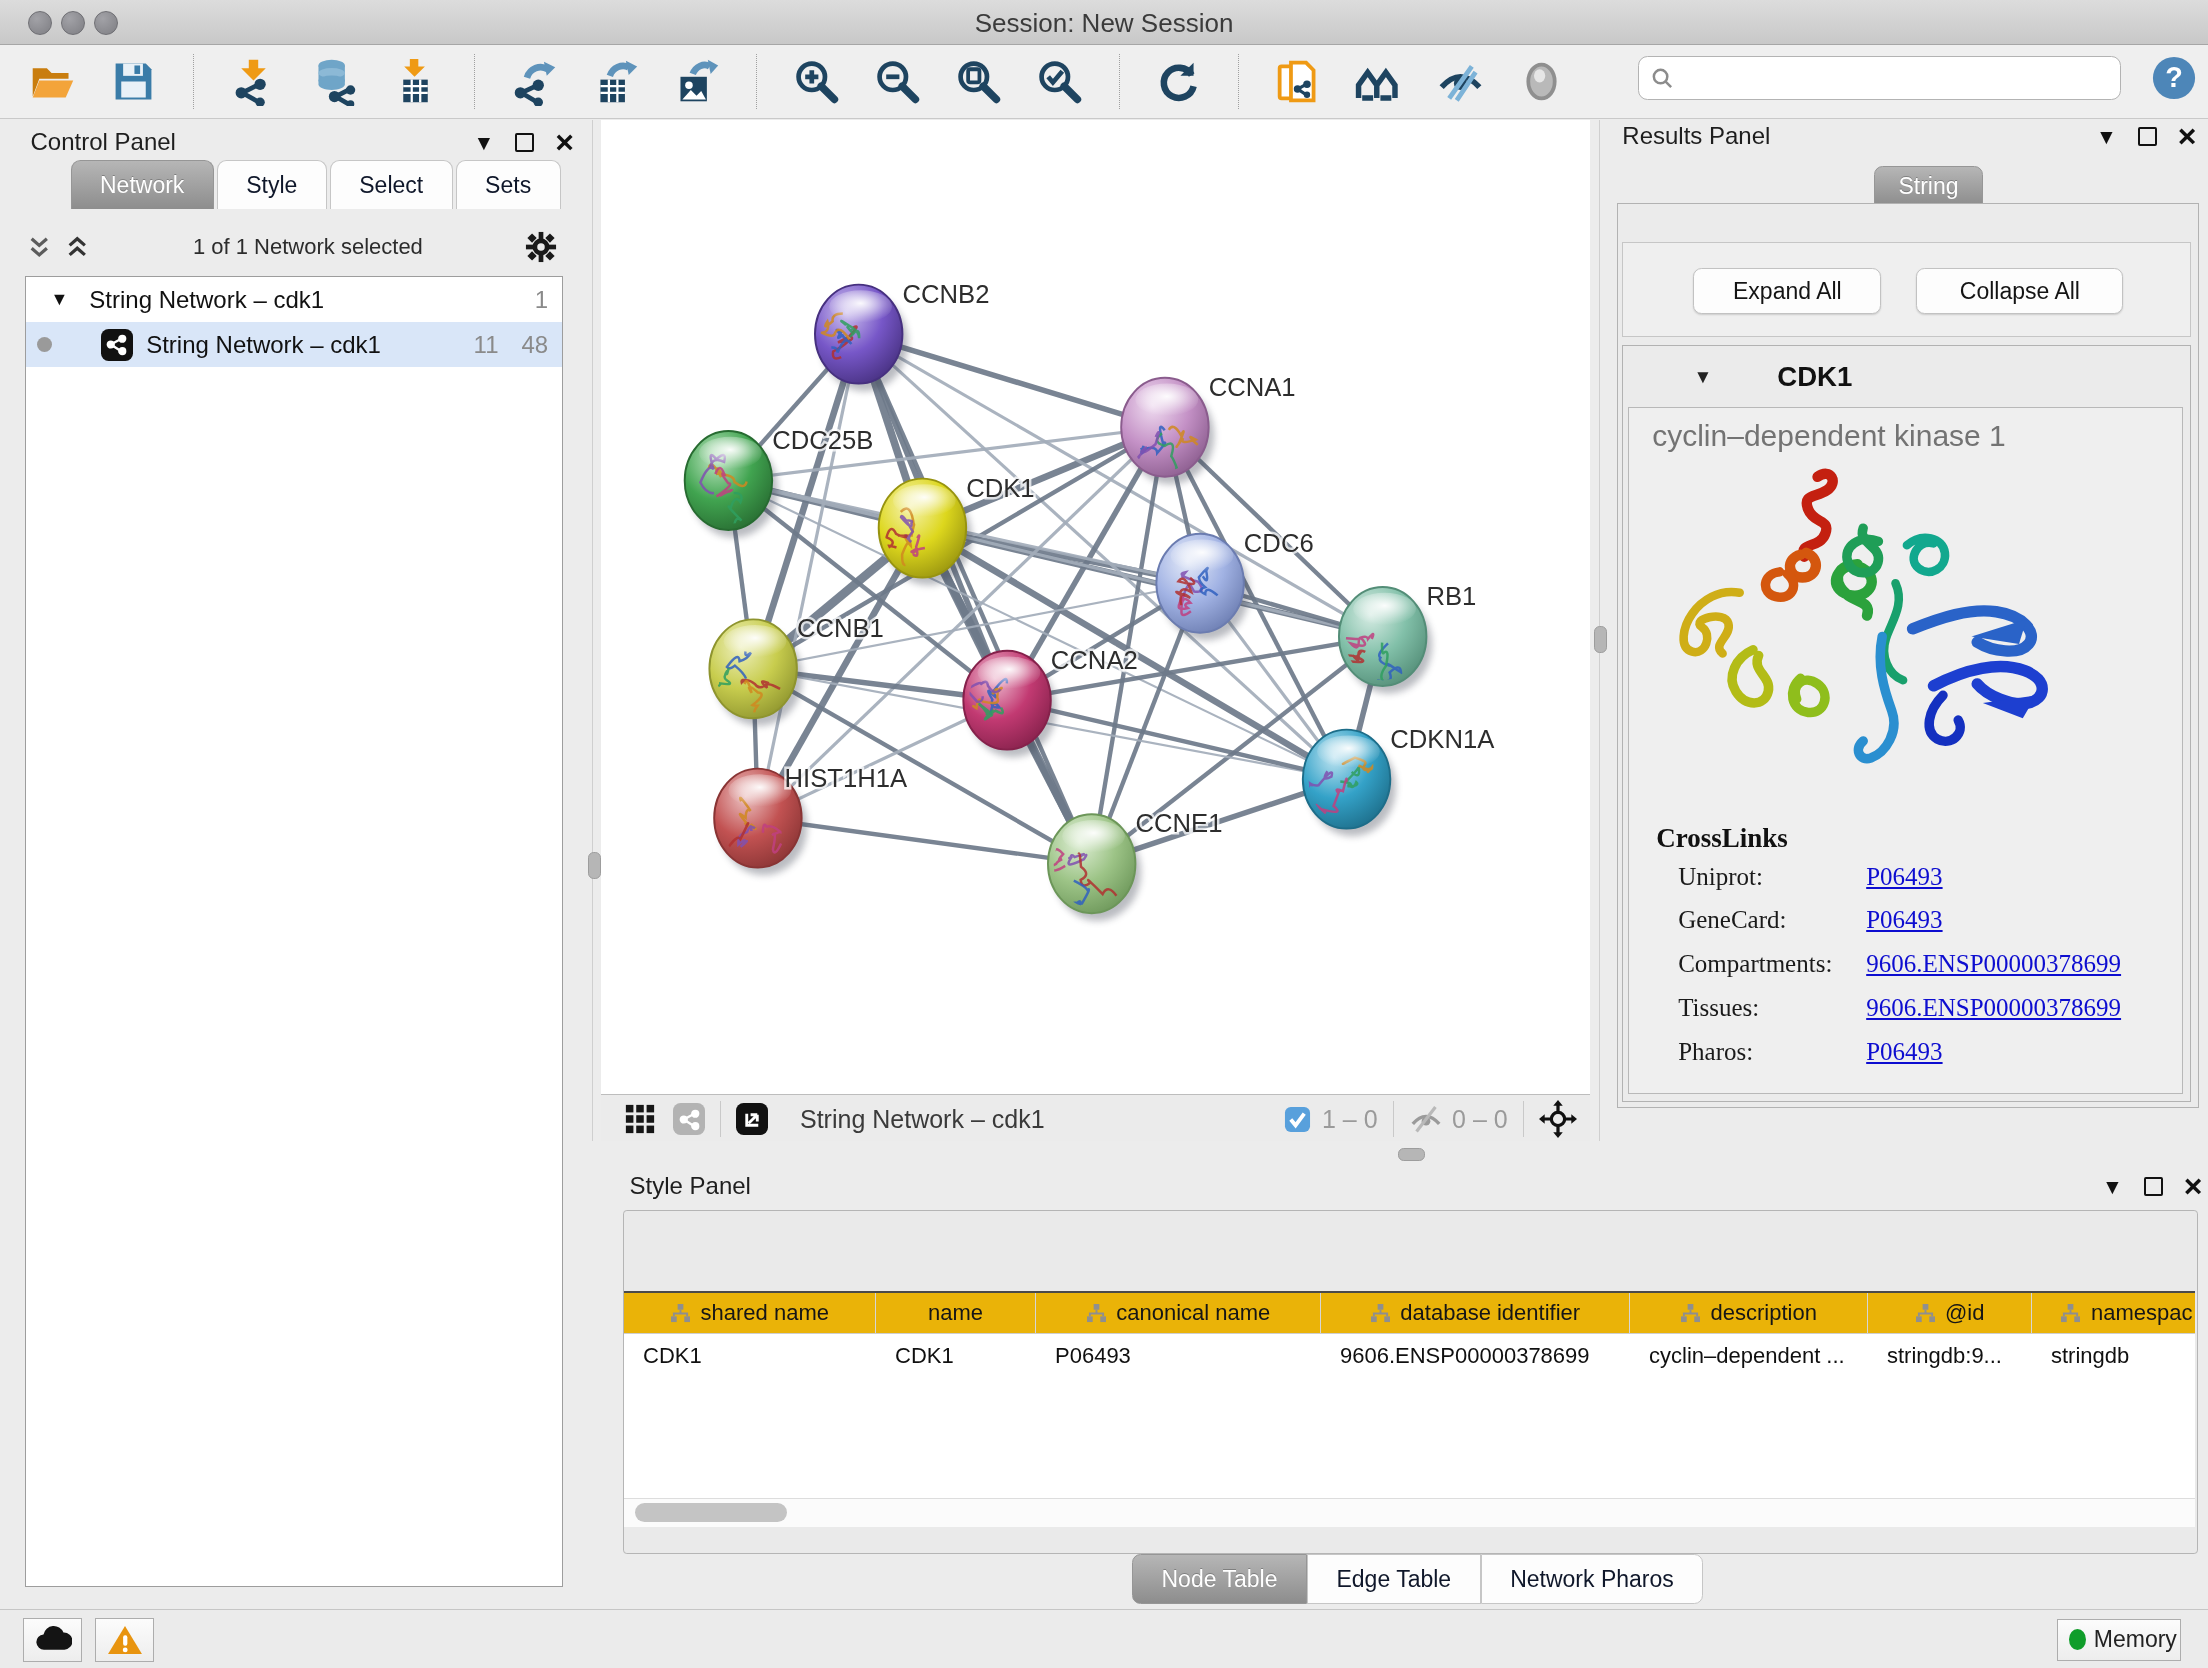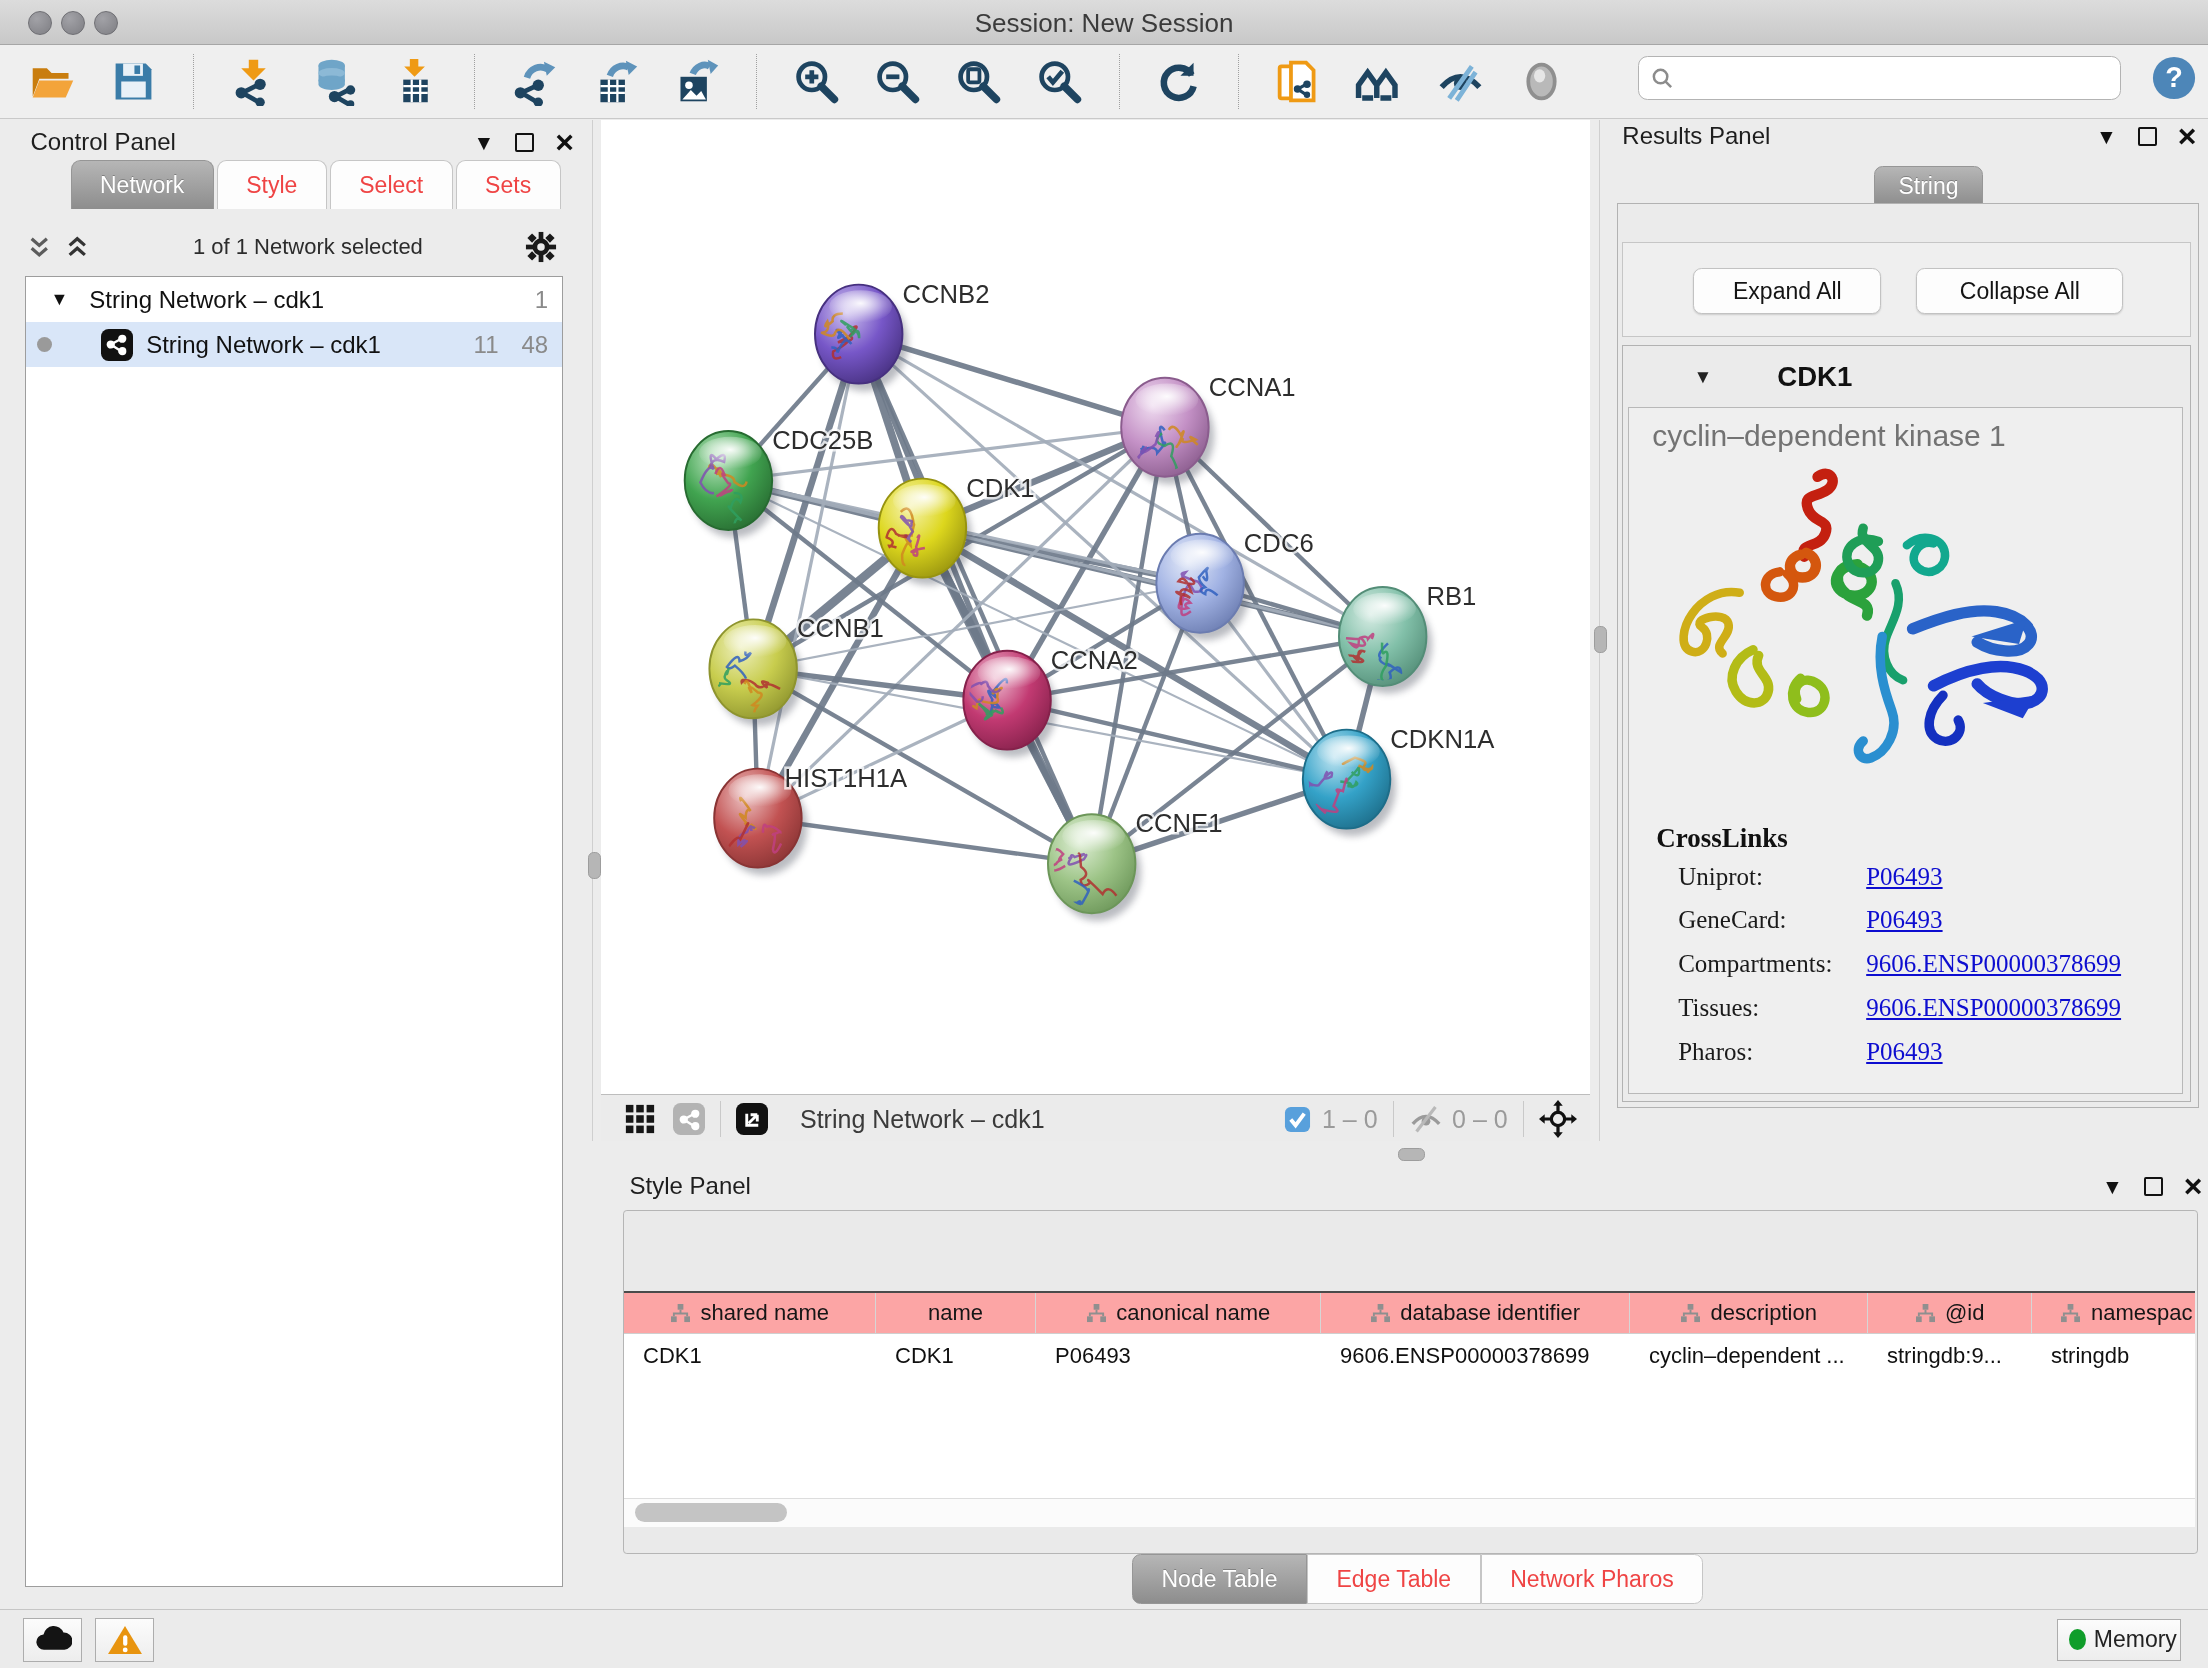--- a/index.html
+++ b/index.html
@@ -22,21 +22,21 @@
     border:1.9px solid #b3b3b3;border-radius:9.5px;display:flex;align-items:center;padding-left:11.4px;box-sizing:border-box;}
   .searchbox input{border:none;outline:none;font-size:23px;width:409px;background:transparent;
     font-family:"Liberation Sans",sans-serif;}
   
   .ptitle{font-size:24px;color:#1e1e1e;}
   .winbtns{position:absolute;display:flex;align-items:center;gap:21px;}
   .wb-min{font-size:21px;color:#111;line-height:21px;}
   .wb-float{width:19px;height:19px;border:2.9px solid #111;border-radius:1.9px;box-sizing:border-box;}
   .wb-close{font-size:32px;font-weight:bold;color:#111;line-height:25px;}
   .tab{height:48px;line-height:48px;padding:0 28.5px;background:#fdfdfd;border:1px solid #c6c6c6;
-    font-size:23px;color:#ef4444;}
+    font-size:23px;color:#0f172a;}
   .tabs-top .tab{border-radius:9.5px 9.5px 0 0;margin-right:2.9px;border-bottom:none;}
   .tab.active{background:linear-gradient(#b6b6b6,#8d8d8d);color:#fff;border-color:#969696;
     text-shadow:0 -1px 0 rgba(0,0,0,.25);}
   
   .cpanel{position:absolute;left:9.5px;top:126px;width:571px;height:1472px;}
   .cp-tabs{position:absolute;left:61px;top:34px;display:flex;}
   .cp-selrow{position:absolute;left:15px;top:99px;width:538px;height:44px;display:flex;align-items:center;}
   .cp-selrow .sel-label{flex:1;text-align:center;font-size:22px;color:#2c2c2c;}
   .treebox{position:absolute;left:15px;top:150px;width:538px;height:1311px;background:#fff;
     border:1.9px solid #9d9d9d;box-sizing:border-box;}
@@ -76,21 +76,21 @@
     font-size:27px;color:#111;}
   .xlrow{position:absolute;left:49px;width:495px;height:44px;font-family:"Liberation Serif",serif;font-size:25px;}
   .xlrow .lab{position:absolute;left:0;color:#1a1a1a;}
   .xlrow a{position:absolute;left:188px;color:#0d0dd0;text-decoration:underline;}
   
   .tpanel{position:absolute;left:601px;top:1166px;width:1607px;height:443px;}
   .tp-inner{position:absolute;left:22px;top:44px;width:1575px;height:344px;background:#eaeaea;
     border:1.9px solid #b5b5b5;border-radius:3.8px;box-sizing:border-box;overflow:hidden;}
   .tp-tools{height:80px;display:flex;align-items:center;gap:36px;padding-left:25px;flex-direction:column;}
   .tgrid{position:absolute;left:0;top:80px;width:1571px;height:234px;background:#fff;border-top:2.9px solid #4a4a4a;}
-  .thead{display:flex;background:#fca5a5;border-bottom:1.9px solid #cfcfcf;height:40px;}
+  .thead{display:flex;background:#eab308;border-bottom:1.9px solid #cfcfcf;height:40px;}
   .th{display:flex;align-items:center;justify-content:center;gap:9.5px;font-size:22px;color:#161616;
     border-right:1.9px solid #d6d6d6;box-sizing:border-box;overflow:hidden;white-space:nowrap;flex:0 0 auto;}
   .trowdata{display:flex;height:44px;}
   .td{font-size:22px;color:#101010;padding-left:19px;display:flex;align-items:center;box-sizing:border-box;
      overflow:hidden;white-space:nowrap;flex:0 0 auto;}
   .hscroll{position:absolute;left:0;bottom:0;width:1571px;height:28.5px;background:#fbfbfb;border-top:1px solid #ddd;}
   .hthumb{position:absolute;left:11.4px;top:4.8px;width:152px;height:19px;border-radius:9.5px;background:#c4c4c4;}
   .tp-tabs{position:absolute;left:531px;top:388px;display:flex;}
   .tp-tabs .tab:first-child{border-radius:8.6px 0 0 8.6px;}
   .tp-tabs .tab:last-child{border-radius:0 8.6px 8.6px 0;}

